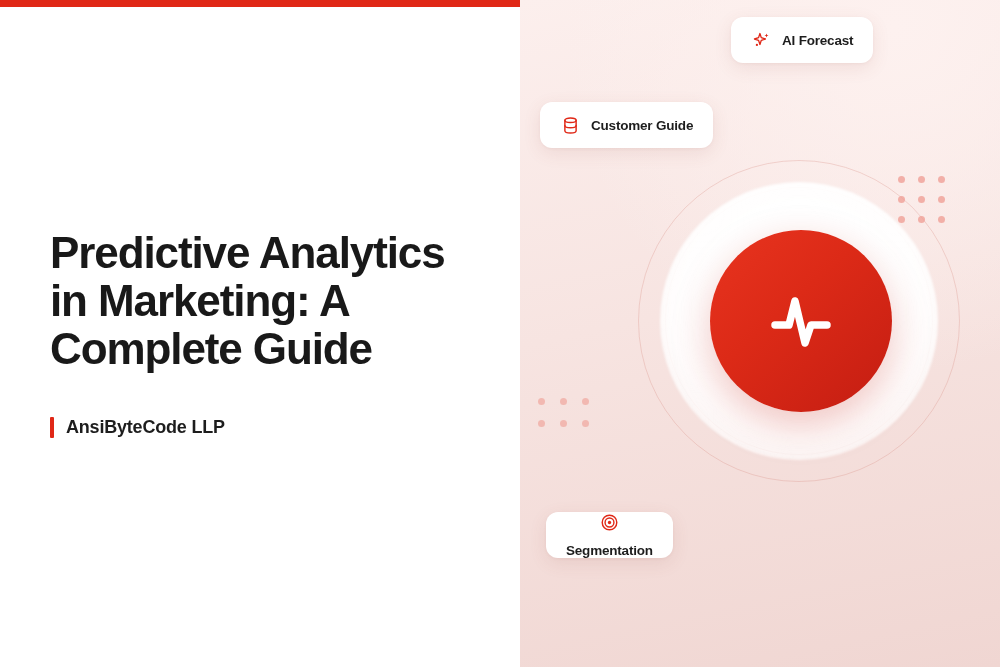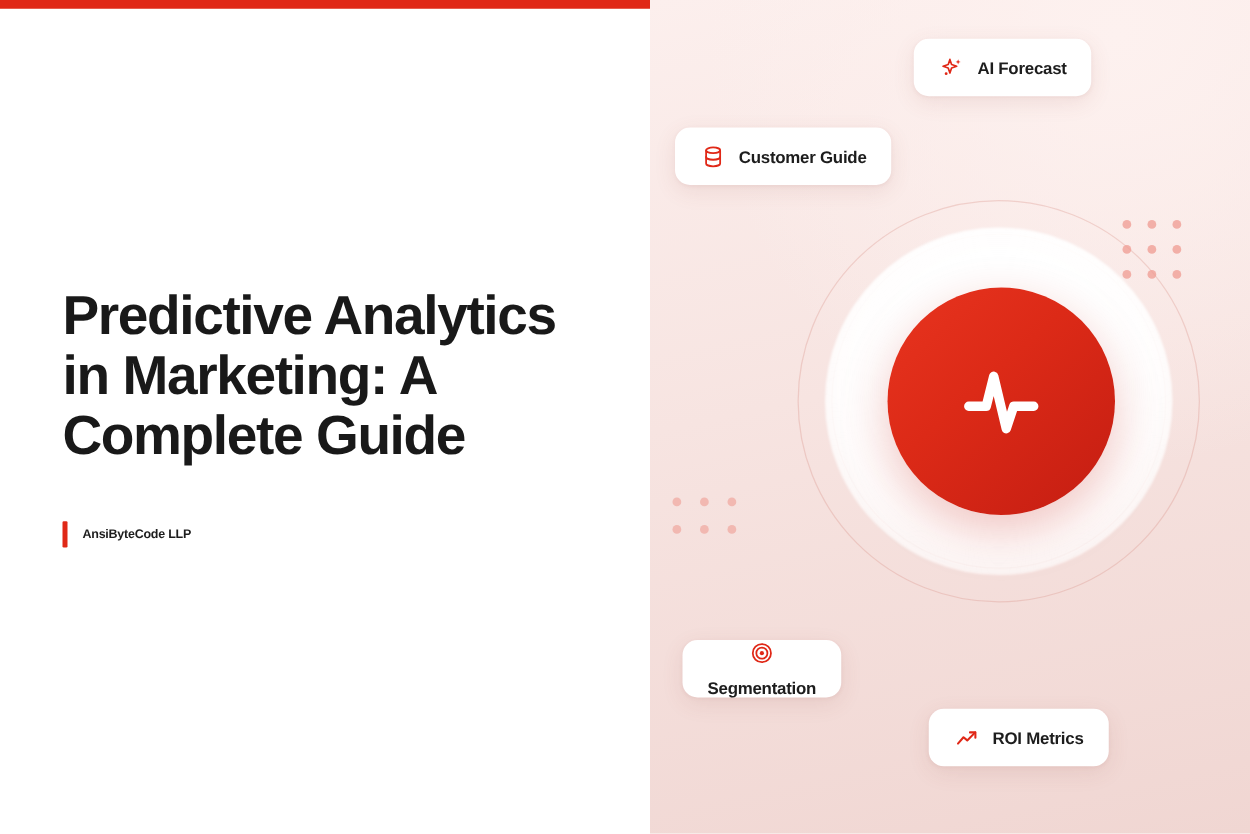--- a/index.html
+++ b/index.html
@@ -62,21 +62,21 @@
 
   .byline-bar {
     width: 4px;
     height: 21px;
     background: #e02817;
     flex: 0 0 4px;
     border-radius: 1px;
   }
 
   .byline-text {
-    font-size: 10px;
+    font-size: 18px;
     font-weight: 700;
     color: #1d1d1d;
     letter-spacing: -0.2px;
   }
 
   
   .right-panel {
     position: relative;
     width: 480px;
     height: 667px;
@@ -190,21 +190,21 @@
   .chip .chip-icon {
     display: flex;
     align-items: center;
     justify-content: center;
     width: 20px;
     height: 20px;
     flex: 0 0 20px;
   }
   .chip .chip-icon svg { display: block; }
 
-  .chip.ai-forecast   { left: 211px; top: 31px;  }
+  .chip.ai-forecast   { left: 211px; top: 17px;  }
   .chip.customer-data { left: 20px;  top: 102px; }
   .chip.segmentation  { left: 26px;  top: 512px; flex-direction: column; }
   .chip.roi-metrics   { left: 223px; top: 567px; }
 </style>
 </head>
 <body>
 
 <div class="cover">
 
   <div class="top-accent"></div>
@@ -282,24 +282,15 @@
       <span class="chip-icon">
         <svg width="19" height="19" viewBox="0 0 24 24" fill="none" stroke="#e02817" stroke-width="1.8">
           <circle cx="12" cy="12" r="9.2"></circle>
           <circle cx="12" cy="12" r="5.6"></circle>
           <circle cx="12" cy="12" r="2.1" fill="#e02817" stroke="none"></circle>
         </svg>
       </span>
       <span class="chip-label">Segmentation</span>
     </div>
 
-    <div class="chip roi-metrics">
-      <span class="chip-icon">
-        <svg width="19" height="19" viewBox="0 0 24 24" fill="none" stroke="#e02817" stroke-width="2.1" stroke-linecap="round" stroke-linejoin="round">
-          <path d="M3 17.5 L8.6 11.1 L12.4 14.3 L20.4 6.2"></path>
-          <path d="M15.1 6.2 H20.6 V11.6"></path>
-        </svg>
-      </span>
-      <span class="chip-label">ROI Metrics</span>
-    </div>
 
   </div>
 </div>
 
 </body></html>

